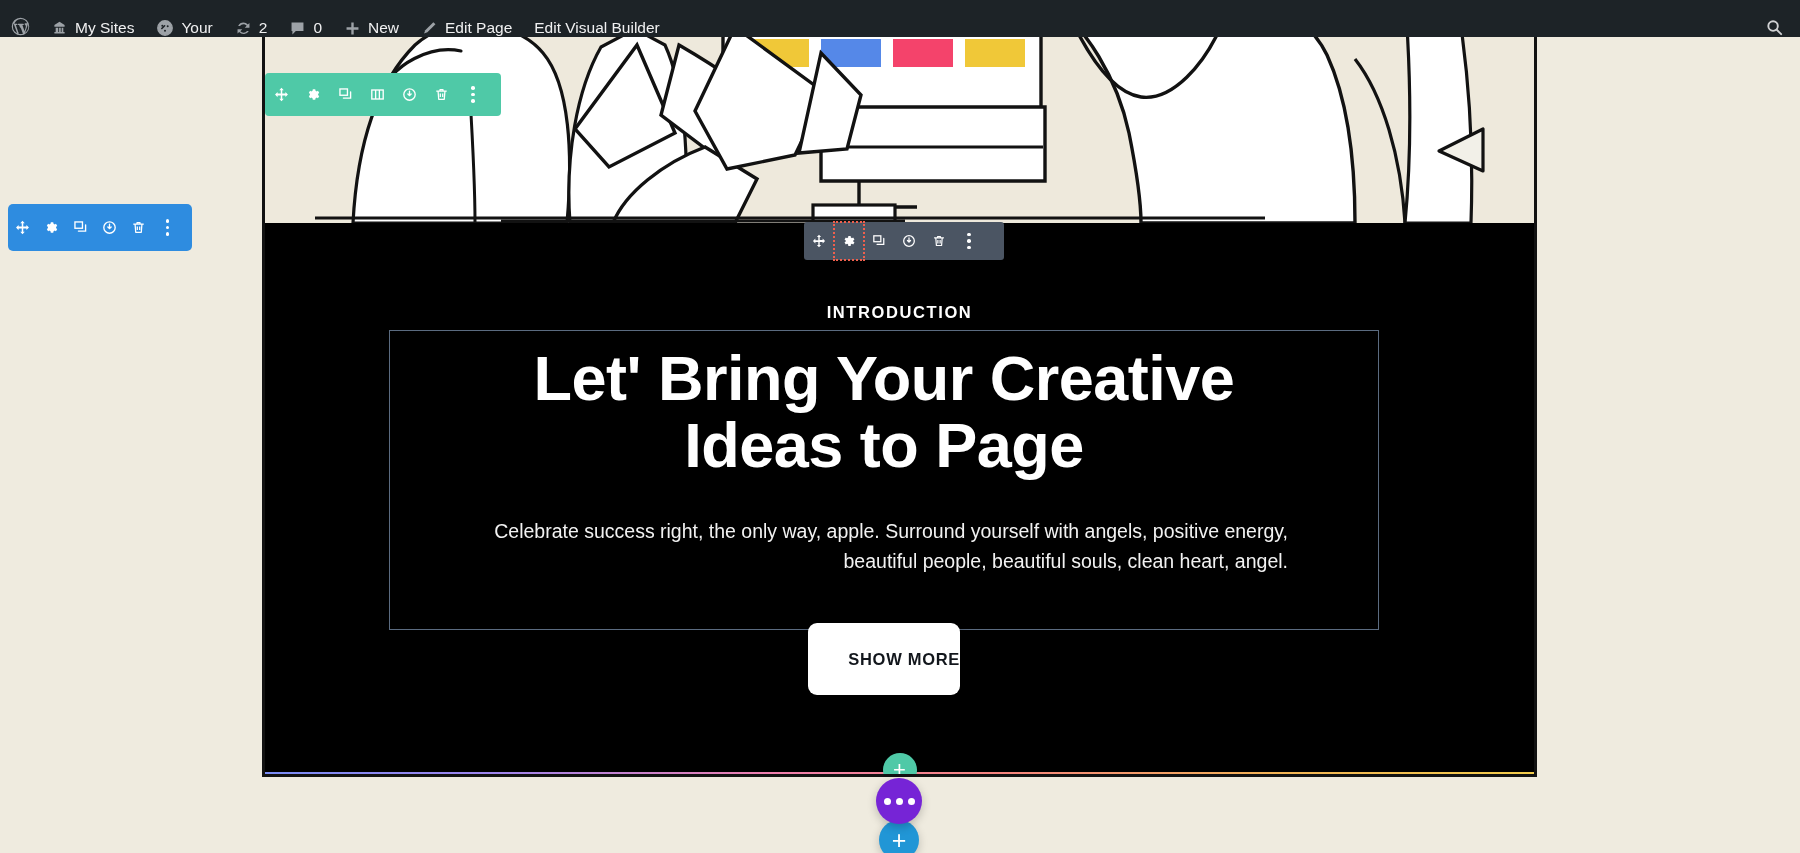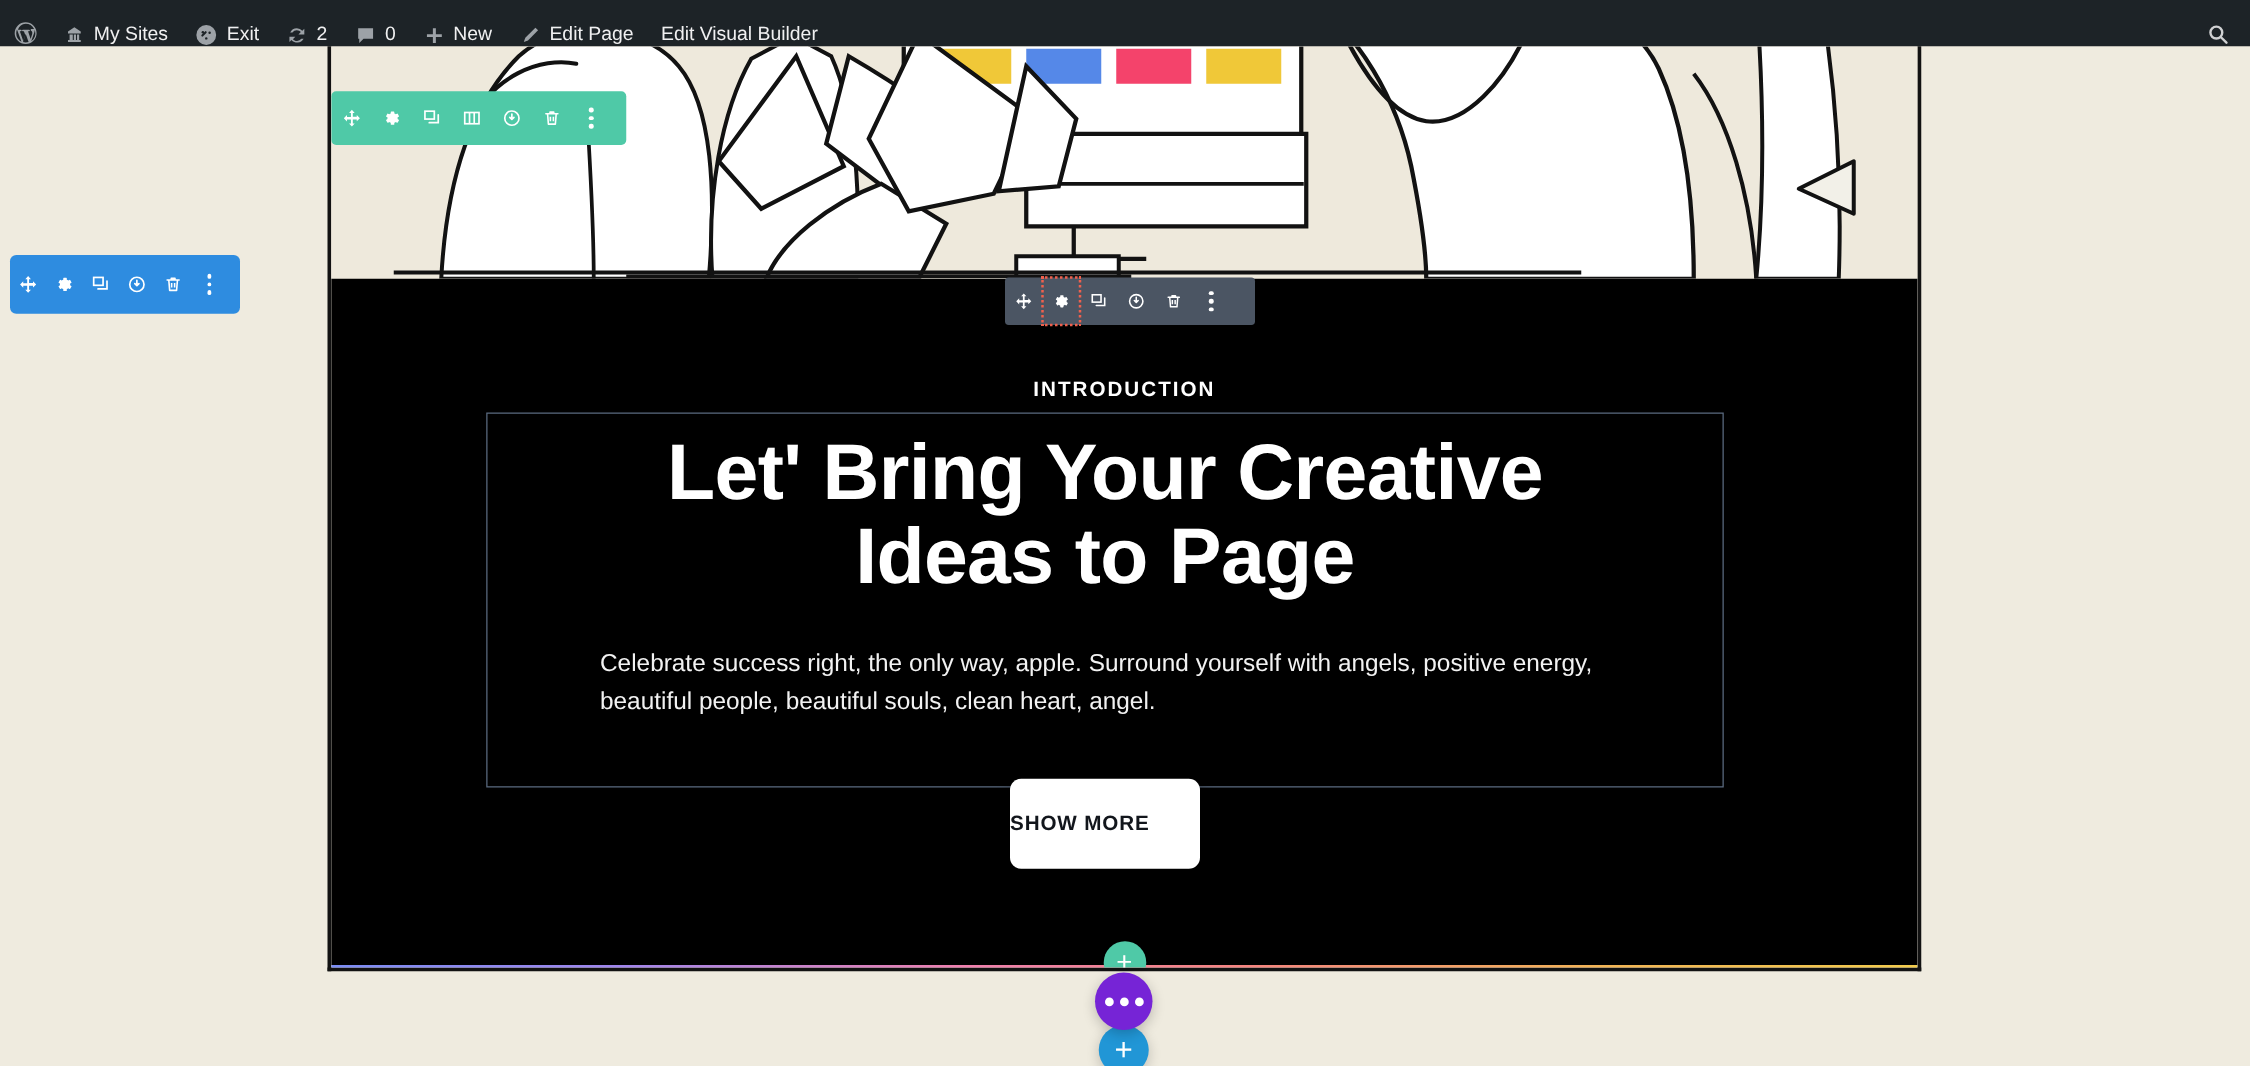--- a/index.html
+++ b/index.html
@@ -78,28 +78,28 @@
     padding-left: 26px;
   }
   #headline {
     position: absolute; left: 0; right: 0; top: 14px;
     text-align: center; color: #fff;
     font-size: 63px; font-weight: bold; line-height: 1.06;
     letter-spacing: -0.5px;
   }
   #bodycopy {
     position: absolute; left: 90px; right: 90px; top: 185px;
-    text-align: left; color: #f2f2f2;
+    text-align: right; color: #f2f2f2;
     font-size: 19.5px; line-height: 1.55;
   }
   #showMoreBtn {
     position: absolute; left: 50%; top: 292px; transform: translateX(-50%);
     width: 152px; height: 72px;
     background: #fff; border-radius: 9px;
-    display: flex; align-items: center; justify-content: flex-start;
+    display: flex; align-items: center; justify-content: flex-end;
     color: #12161c; font-size: 16.5px; font-weight: bold; letter-spacing: .7px;
     box-shadow: 0 2px 10px rgba(0,0,0,.35);
   }
 
   
   #gradientBar {
     position: absolute; left: 0; top: 735px;
     width: 1269px; height: 34px;
     background: linear-gradient(90deg, #7a8cf5 0%, #9f85ee 18%, #f07fae 40%, #f6847f 58%, #f2b455 80%, #f2cc4c 100%);
   }
@@ -191,21 +191,21 @@
     <span class="ab-ico">
       <svg width="18" height="18" viewBox="0 0 20 20" fill="none" stroke="#b4b9be" stroke-width="1.6">
         <circle cx="10" cy="10" r="8" fill="#b4b9be" stroke="none"></circle>
         <circle cx="10" cy="10" r="8" stroke="#b4b9be"></circle>
         <path d="M6.5 10.5 L9.5 7.5" stroke="#1d2327" stroke-width="1.8" stroke-linecap="round"></path>
         <circle cx="7" cy="7.5" r="1.1" fill="#1d2327" stroke="none"></circle>
         <circle cx="13" cy="8" r="1.1" fill="#1d2327" stroke="none"></circle>
         <circle cx="10" cy="13" r="1.1" fill="#1d2327" stroke="none"></circle>
       </svg>
     </span>
-    <span>Exit</span>
+    <span>Your</span>
   </div>
 
   <div class="ab-item">
     <span class="ab-ico">
       <svg width="17" height="17" viewBox="0 0 20 20" fill="#b4b9be">
         <path d="M10 3a7 7 0 0 0-6.3 4h2.1A5 5 0 0 1 10 5c1.5 0 2.8.7 3.7 1.7L11.5 9H17V3.5l-1.9 1.9A7 7 0 0 0 10 3zM3 10.5V16l1.9-1.9A7 7 0 0 0 16.3 13h-2.1A5 5 0 0 1 10 15c-1.5 0-2.8-.7-3.7-1.7L8.5 11H3z"></path>
       </svg>
     </span>
     <span>2</span>
   </div>

